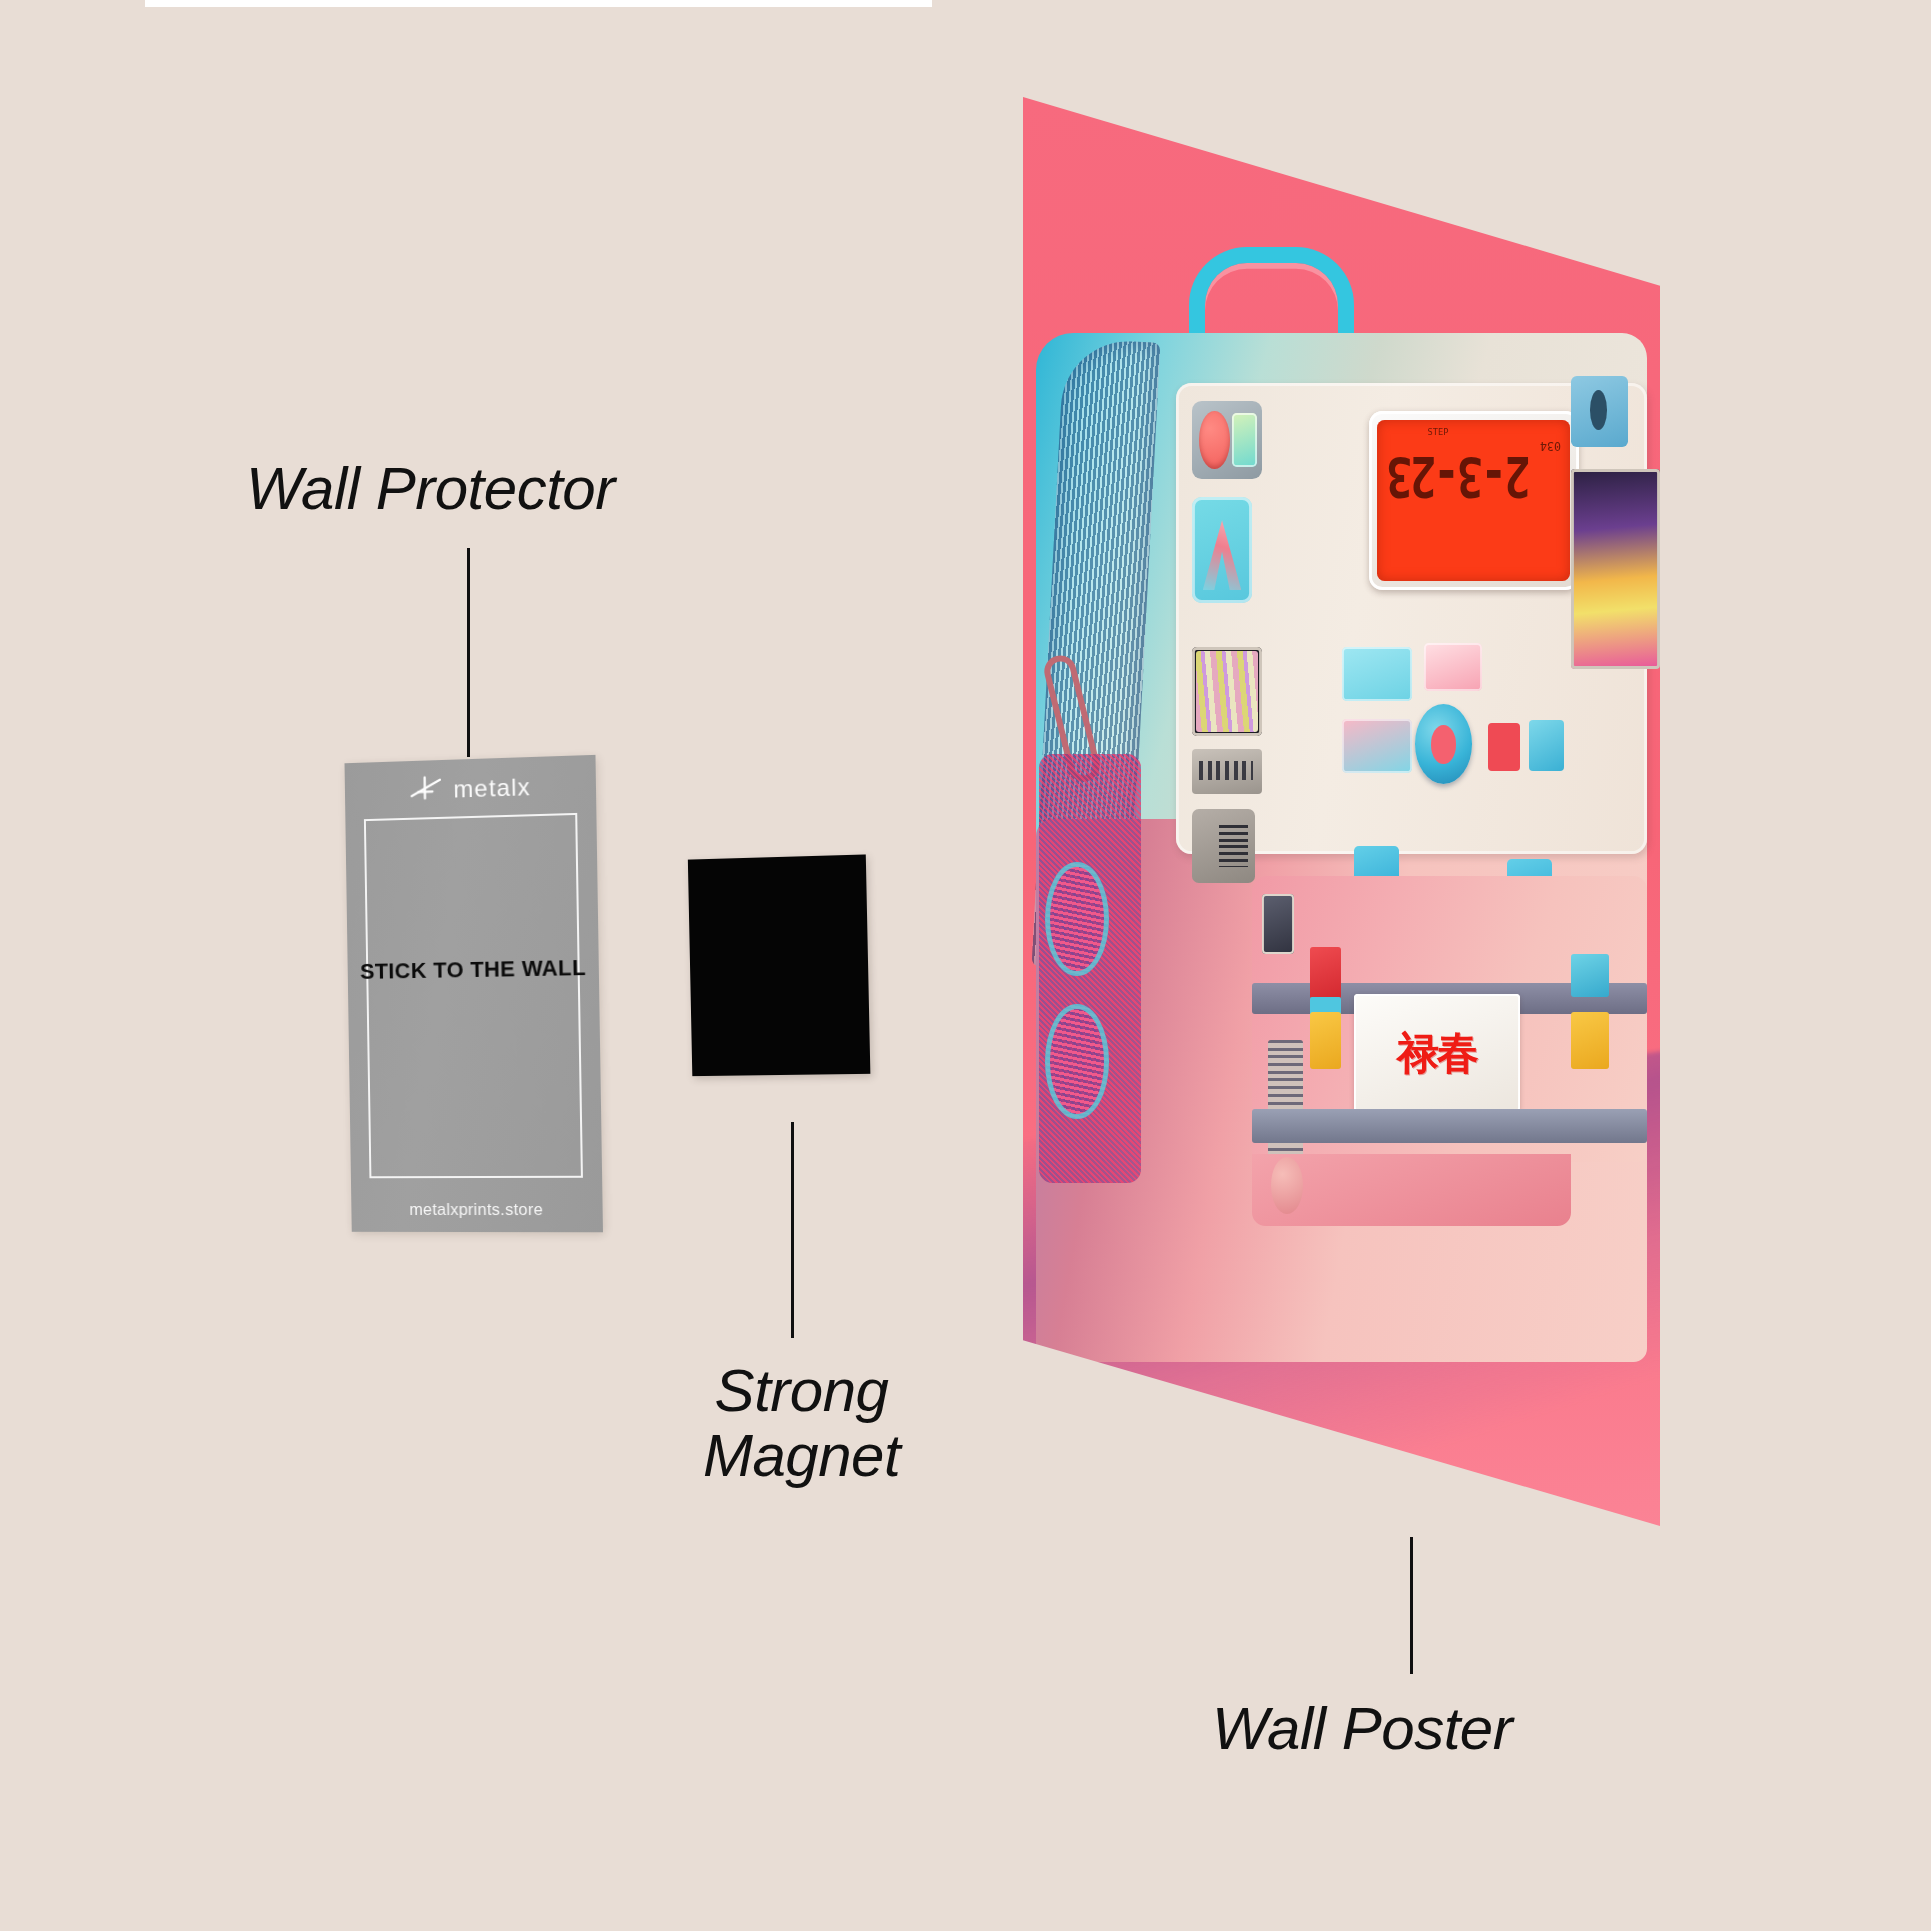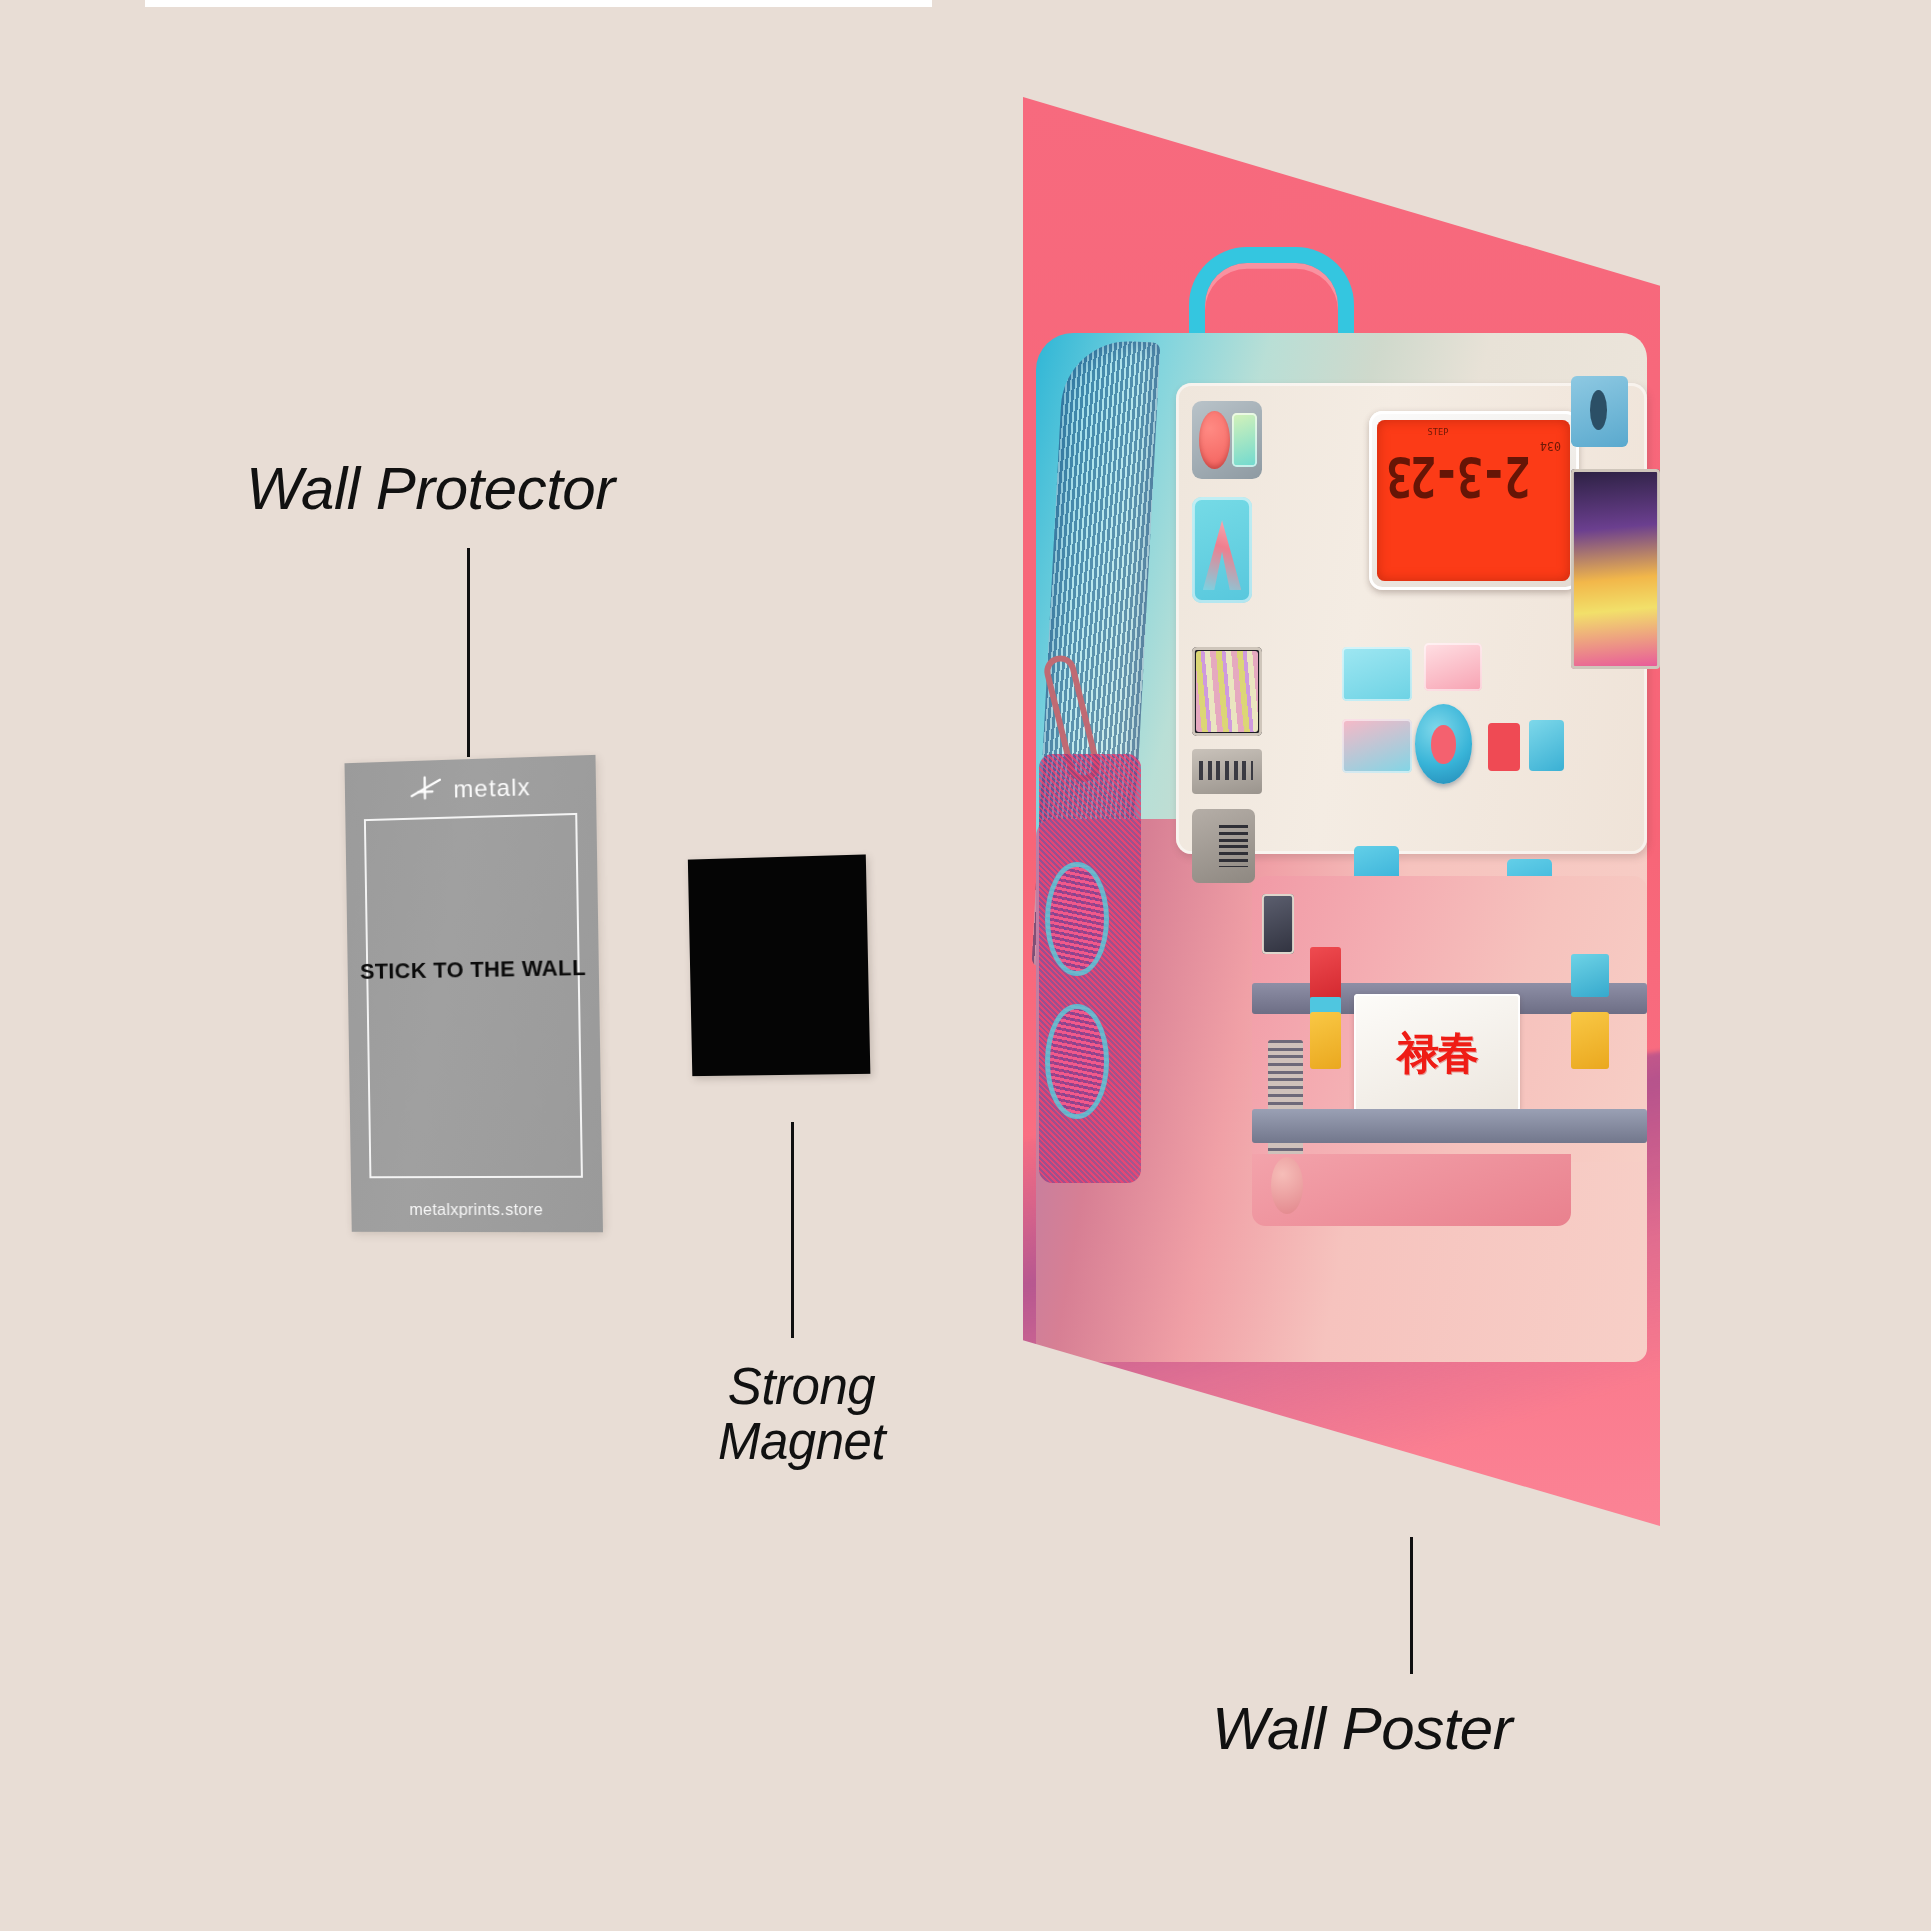--- a/index.html
+++ b/index.html
@@ -22,21 +22,21 @@
   .callout-label{
     position:absolute;
     color:#111111;
     font-weight:400;
     letter-spacing:-0.5px;
     white-space:nowrap;
     line-height:1.08;
     font-style:italic;
   }
   #label-wall{ left:246px; top:457px; font-size:60px; }
-  #label-magnet{ left:676px; top:1359px; font-size:51px; text-align:center; white-space:normal; width:251px;}
+  #label-magnet{ left:676px; top:1359px; font-size:60px; text-align:center; white-space:normal; width:251px;}
   #label-poster{ left:1212px; top:1697px; font-size:60px; }
 
   .leader{
     position:absolute;
     background:#0f0f0f;
     width:2.9px;
   }
   #leader-wall{ left:467px; top:548px; height:209px; }
   #leader-magnet{ left:791px; top:1122px; height:216px; }
   #leader-poster{ left:1410px; top:1537px; height:137px; }

